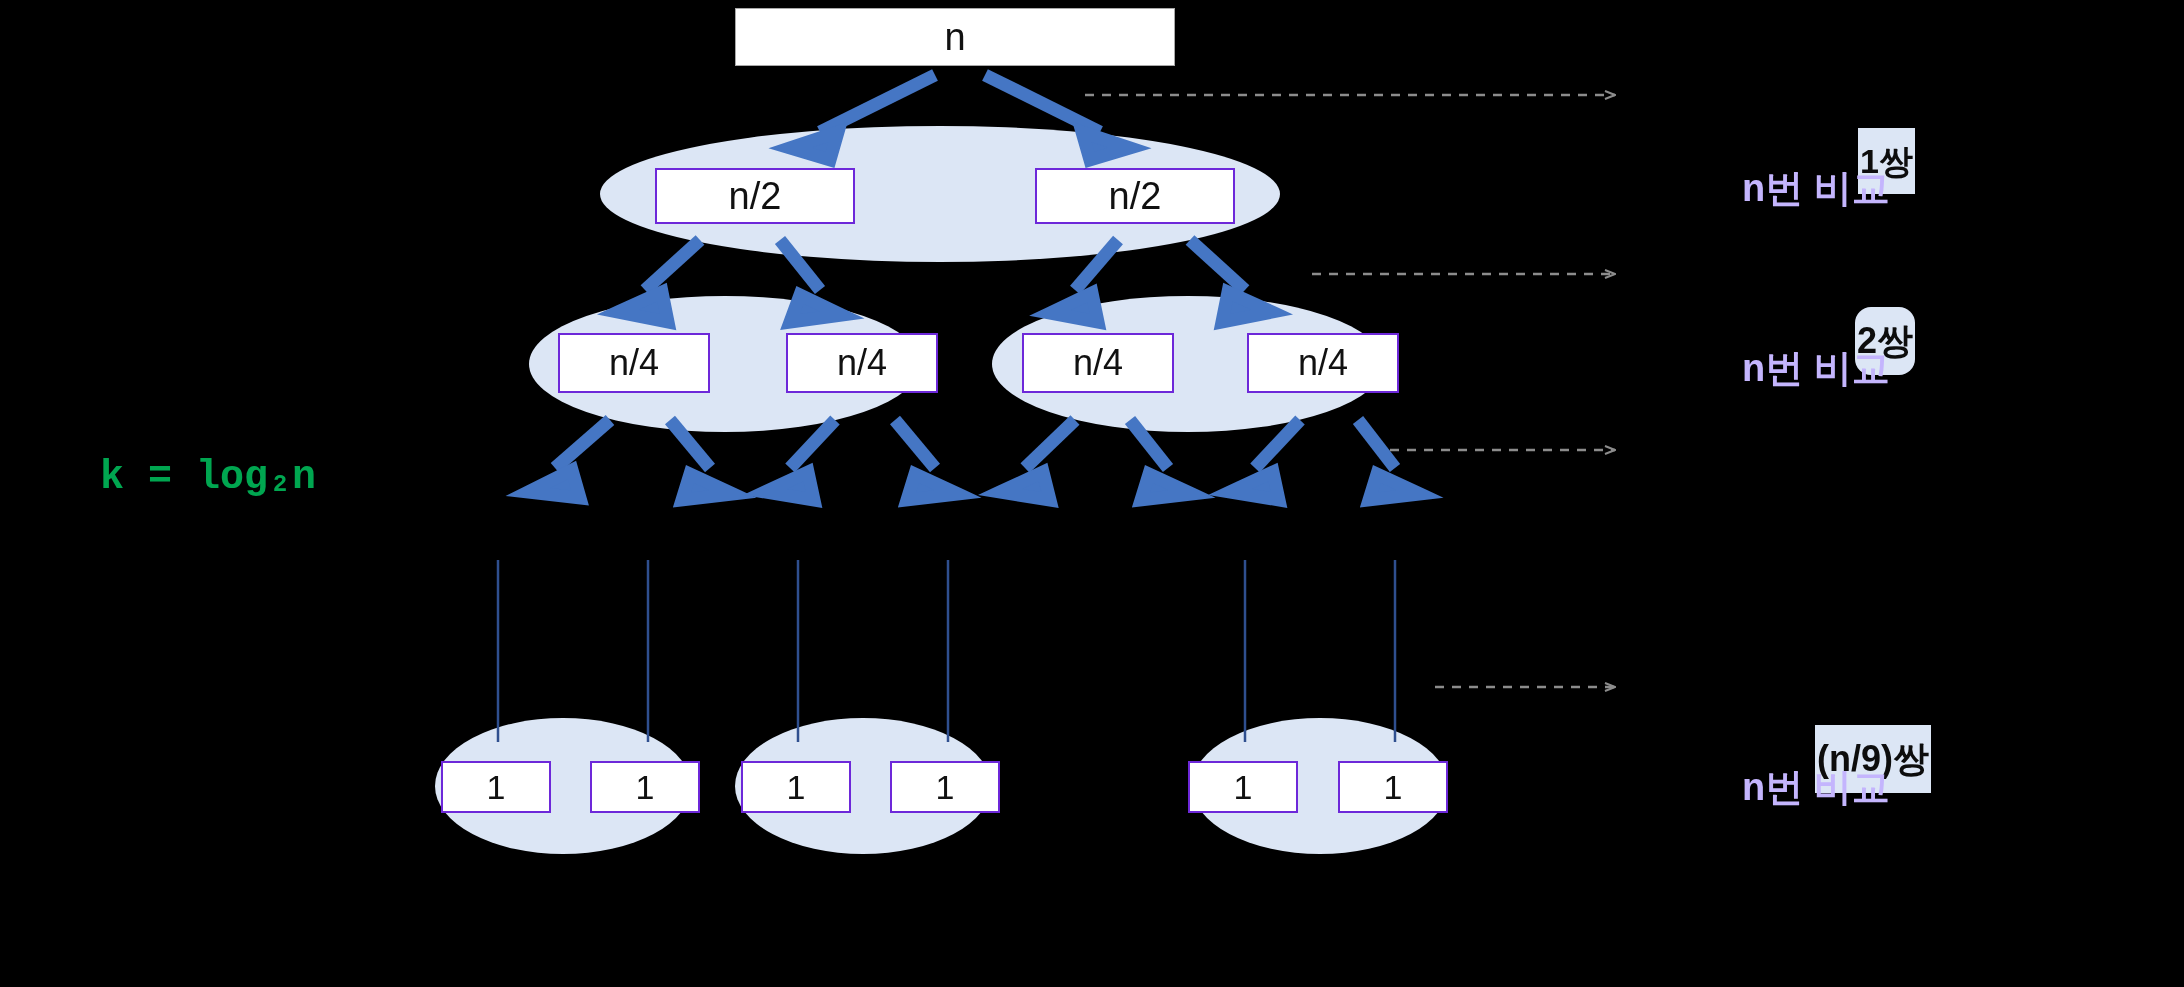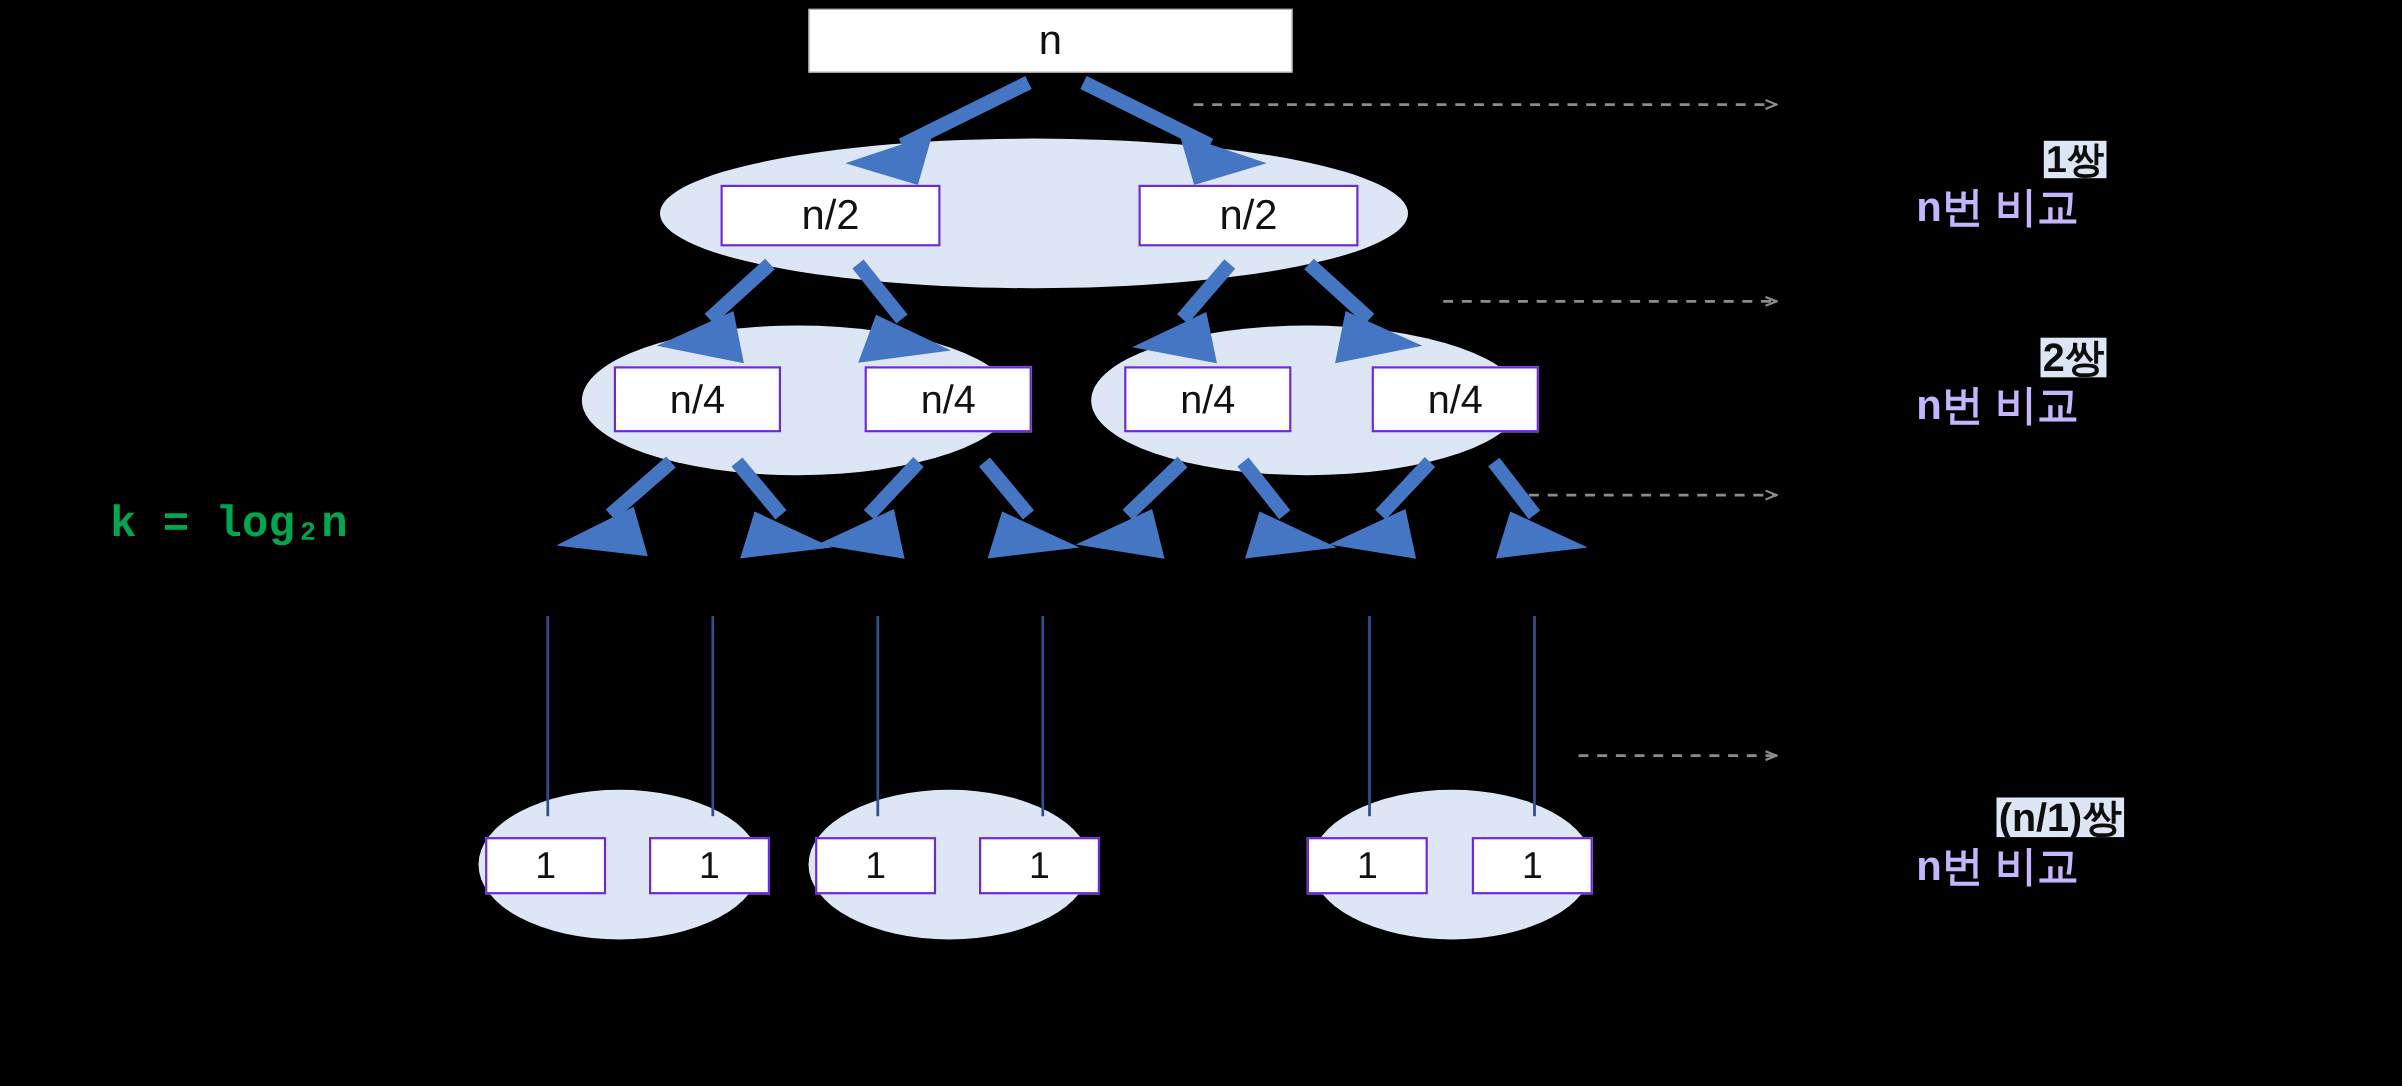--- a/index.html
+++ b/index.html
@@ -9,21 +9,21 @@
   .node-box{
     position:absolute;background:#ffffff;border:2px solid #6d28d9;
     display:flex;align-items:center;justify-content:center;
     color:#111;font-family:"Liberation Sans",sans-serif;
     box-sizing:border-box;
   }
   .root-box{border:1px solid #a8a8a8;}
   .lbl{position:absolute;white-space:nowrap;font-weight:bold;}
   .pair-lbl{
     background:#dce6f5;color:#0d0d0d;font-weight:bold;
-    font-family:"Liberation Sans",sans-serif;padding:0 2px;text-align:right;
+    font-family:"Liberation Sans",sans-serif;padding:16px 2px;text-align:right;
   }
   .cmp-lbl{color:#c4b5fd;font-weight:bold;font-family:"Liberation Sans",sans-serif;}
   .k-lbl{color:#00a650;font-weight:bold;font-family:Liberation Mono, monospace;}
 </style>
 </head>
 <body>
 
 <div id="stage">
 
   <svg class="layer" viewBox="0 0 2184 987">
@@ -138,21 +138,21 @@
   <div class="node-box" style="left:1188px;top:761px;width:110px;height:52px;font-size:34px;">
     <span>1</span>
   </div>
   <div class="node-box" style="left:1338px;top:761px;width:110px;height:52px;font-size:34px;">
     <span>1</span>
   </div>
 
   <div class="lbl pair-lbl" style="left:1858px;top:128px;font-size:34px;line-height:34px;overflow:hidden;height:34px;">1쌍</div>
   <div class="lbl cmp-lbl" style="left:1742px;top:163px;font-size:38px;">n번 비교</div>
 
-  <div class="lbl pair-lbl" style="left:1855px;top:307px;font-size:36px;line-height:36px;overflow:hidden;height:36px;">2쌍</div>
+  <div class="lbl pair-lbl" style="left:1855px;top:307px;font-size:36px;line-height:36px;overflow:hidden;height:36px;border-radius:16px;">2쌍</div>
   <div class="lbl cmp-lbl" style="left:1742px;top:343px;font-size:38px;">n번 비교</div>
 
-  <div class="lbl pair-lbl" style="left:1815px;top:725px;font-size:36px;line-height:36px;overflow:hidden;height:36px;">(n/1)쌍</div>
+  <div class="lbl pair-lbl" style="left:1815px;top:725px;font-size:36px;line-height:36px;overflow:hidden;height:36px;">(n/9)쌍</div>
   <div class="lbl cmp-lbl" style="left:1742px;top:762px;font-size:38px;">n번 비교</div>
 
   <div class="lbl k-lbl" style="left:100px;top:455px;font-size:40px;">k = log₂n</div>
 
 </div>
 
 </body></html>

